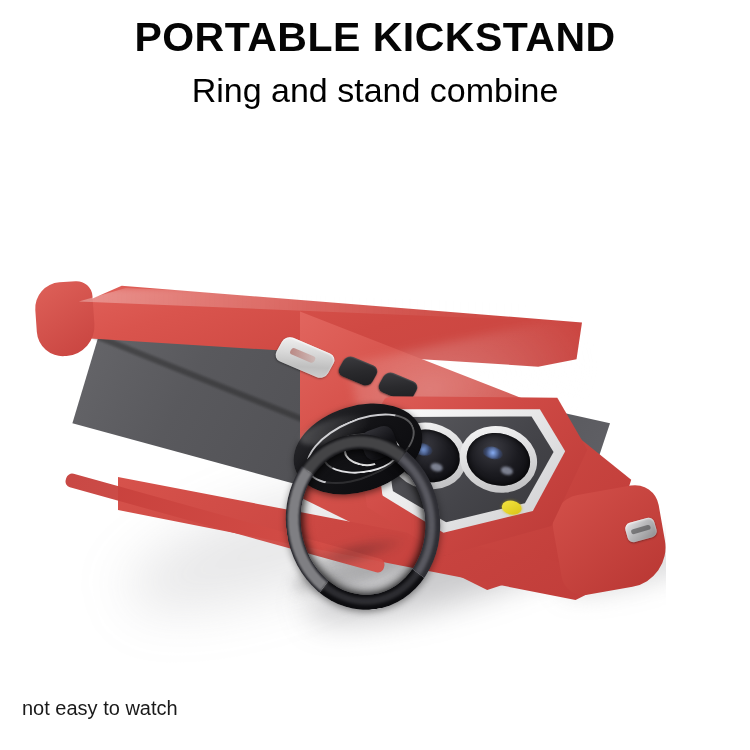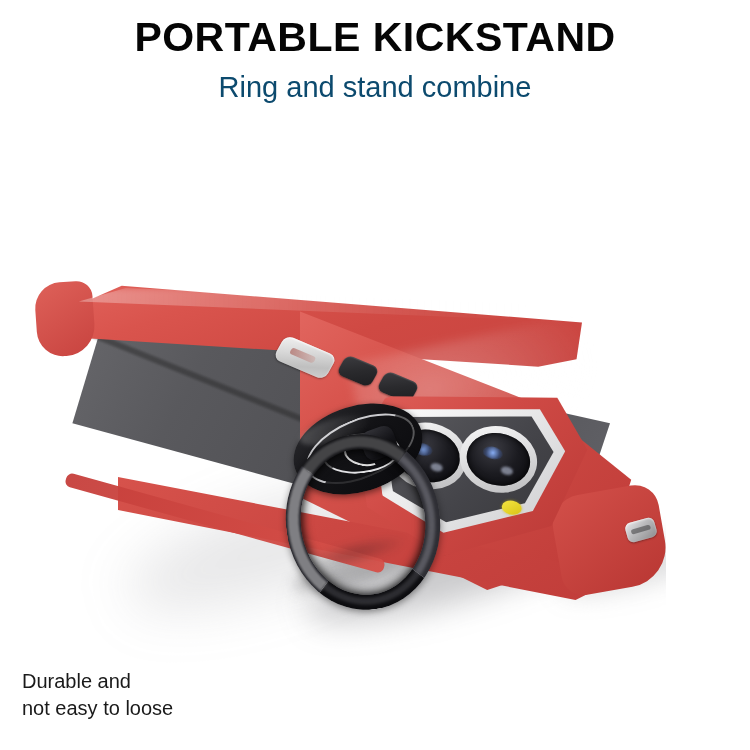--- a/index.html
+++ b/index.html
@@ -31,22 +31,22 @@
     color: #050505;
     line-height: 1.05;
   }
   .subline {
     position: absolute;
     left: 0;
     width: 750px;
     text-align: center;
     font-family: "Liberation Sans", sans-serif;
     font-weight: normal;
-    color: #0c4a6e;
-    font-size: 29px;
+    color: #000000;
+    font-size: 34px;
     line-height: 1.18;
   }
   .subline.l1 { top: 70px; }
   .subline.l2 { top: 103px; }
 
   .footnote {
     position: absolute;
     left: 22px;
     bottom: 28px;
     font-family: "Liberation Sans", sans-serif;
@@ -531,17 +531,16 @@
           <div class="rm-gloss"></div>
           <div class="rm-gloss2"></div>
           <div class="rm-inner-shadow"></div>
         </div>
       </div>
 
     </div>
   </div>
 
   <div class="footnote">
-    <div>Durable and</div>
-    <div>not easy to loose</div>
+    <div>not easy to watch</div>
   </div>
 
 </div>
 
 </body></html>

